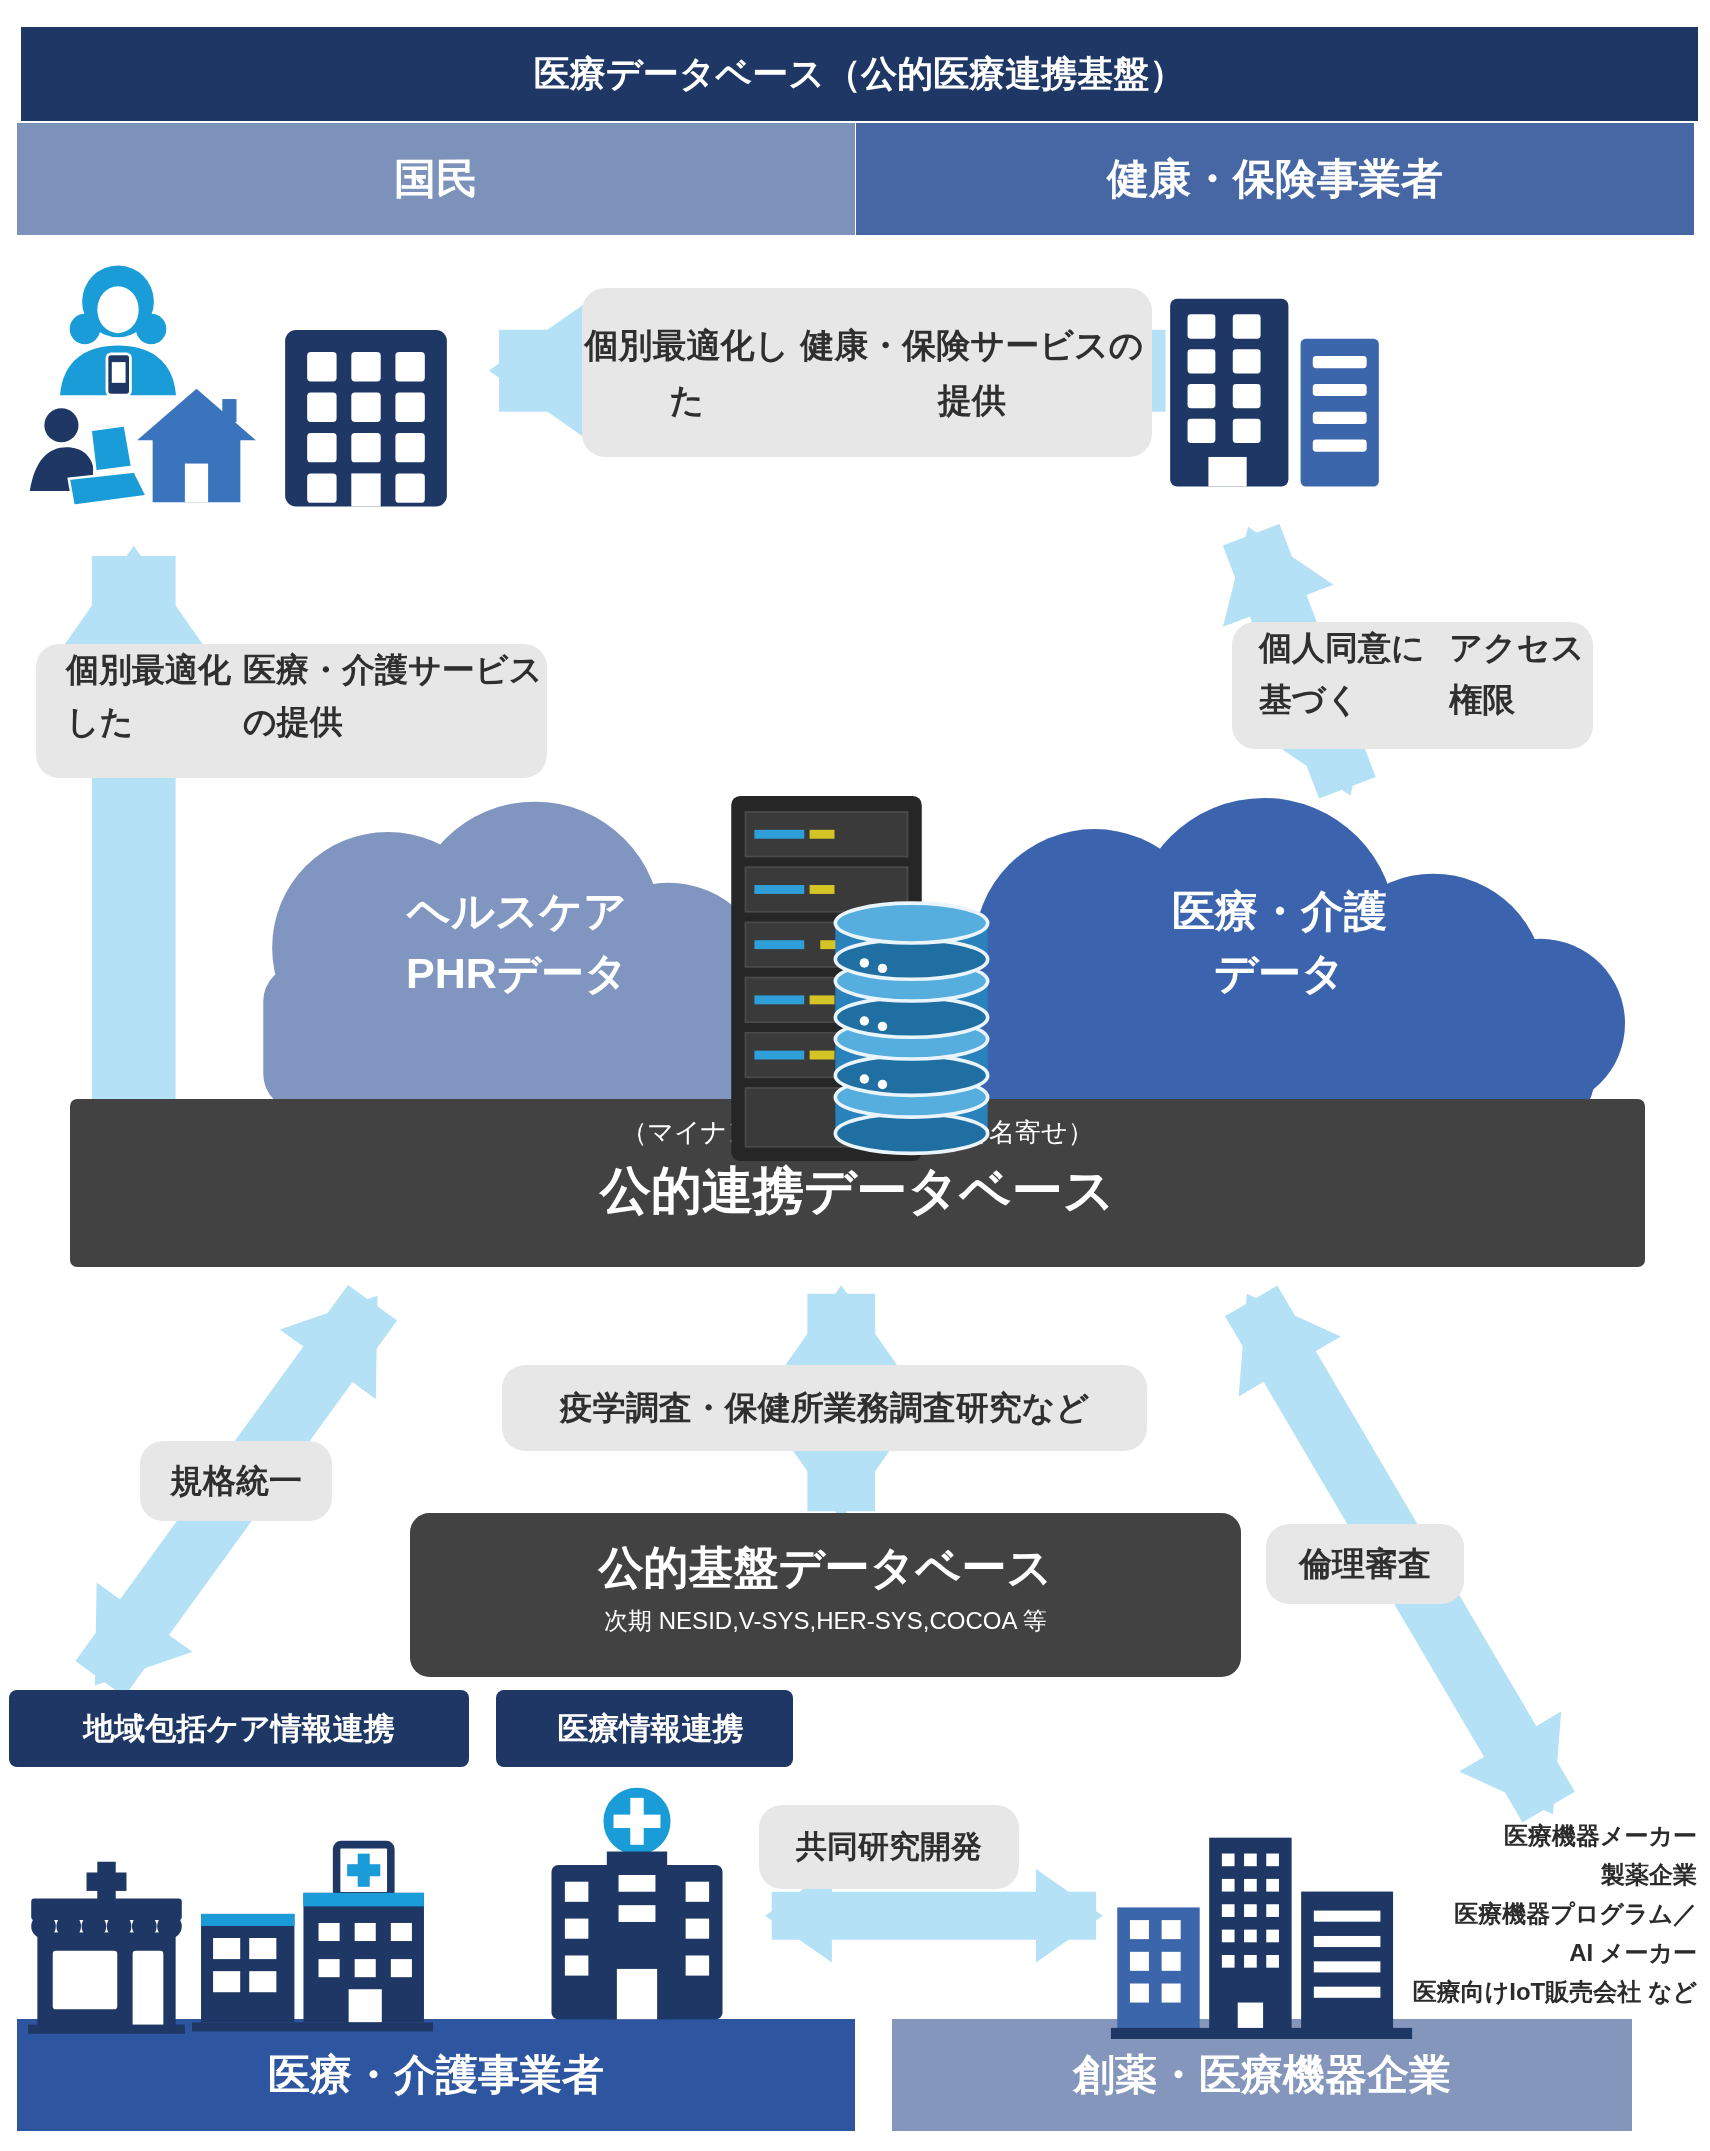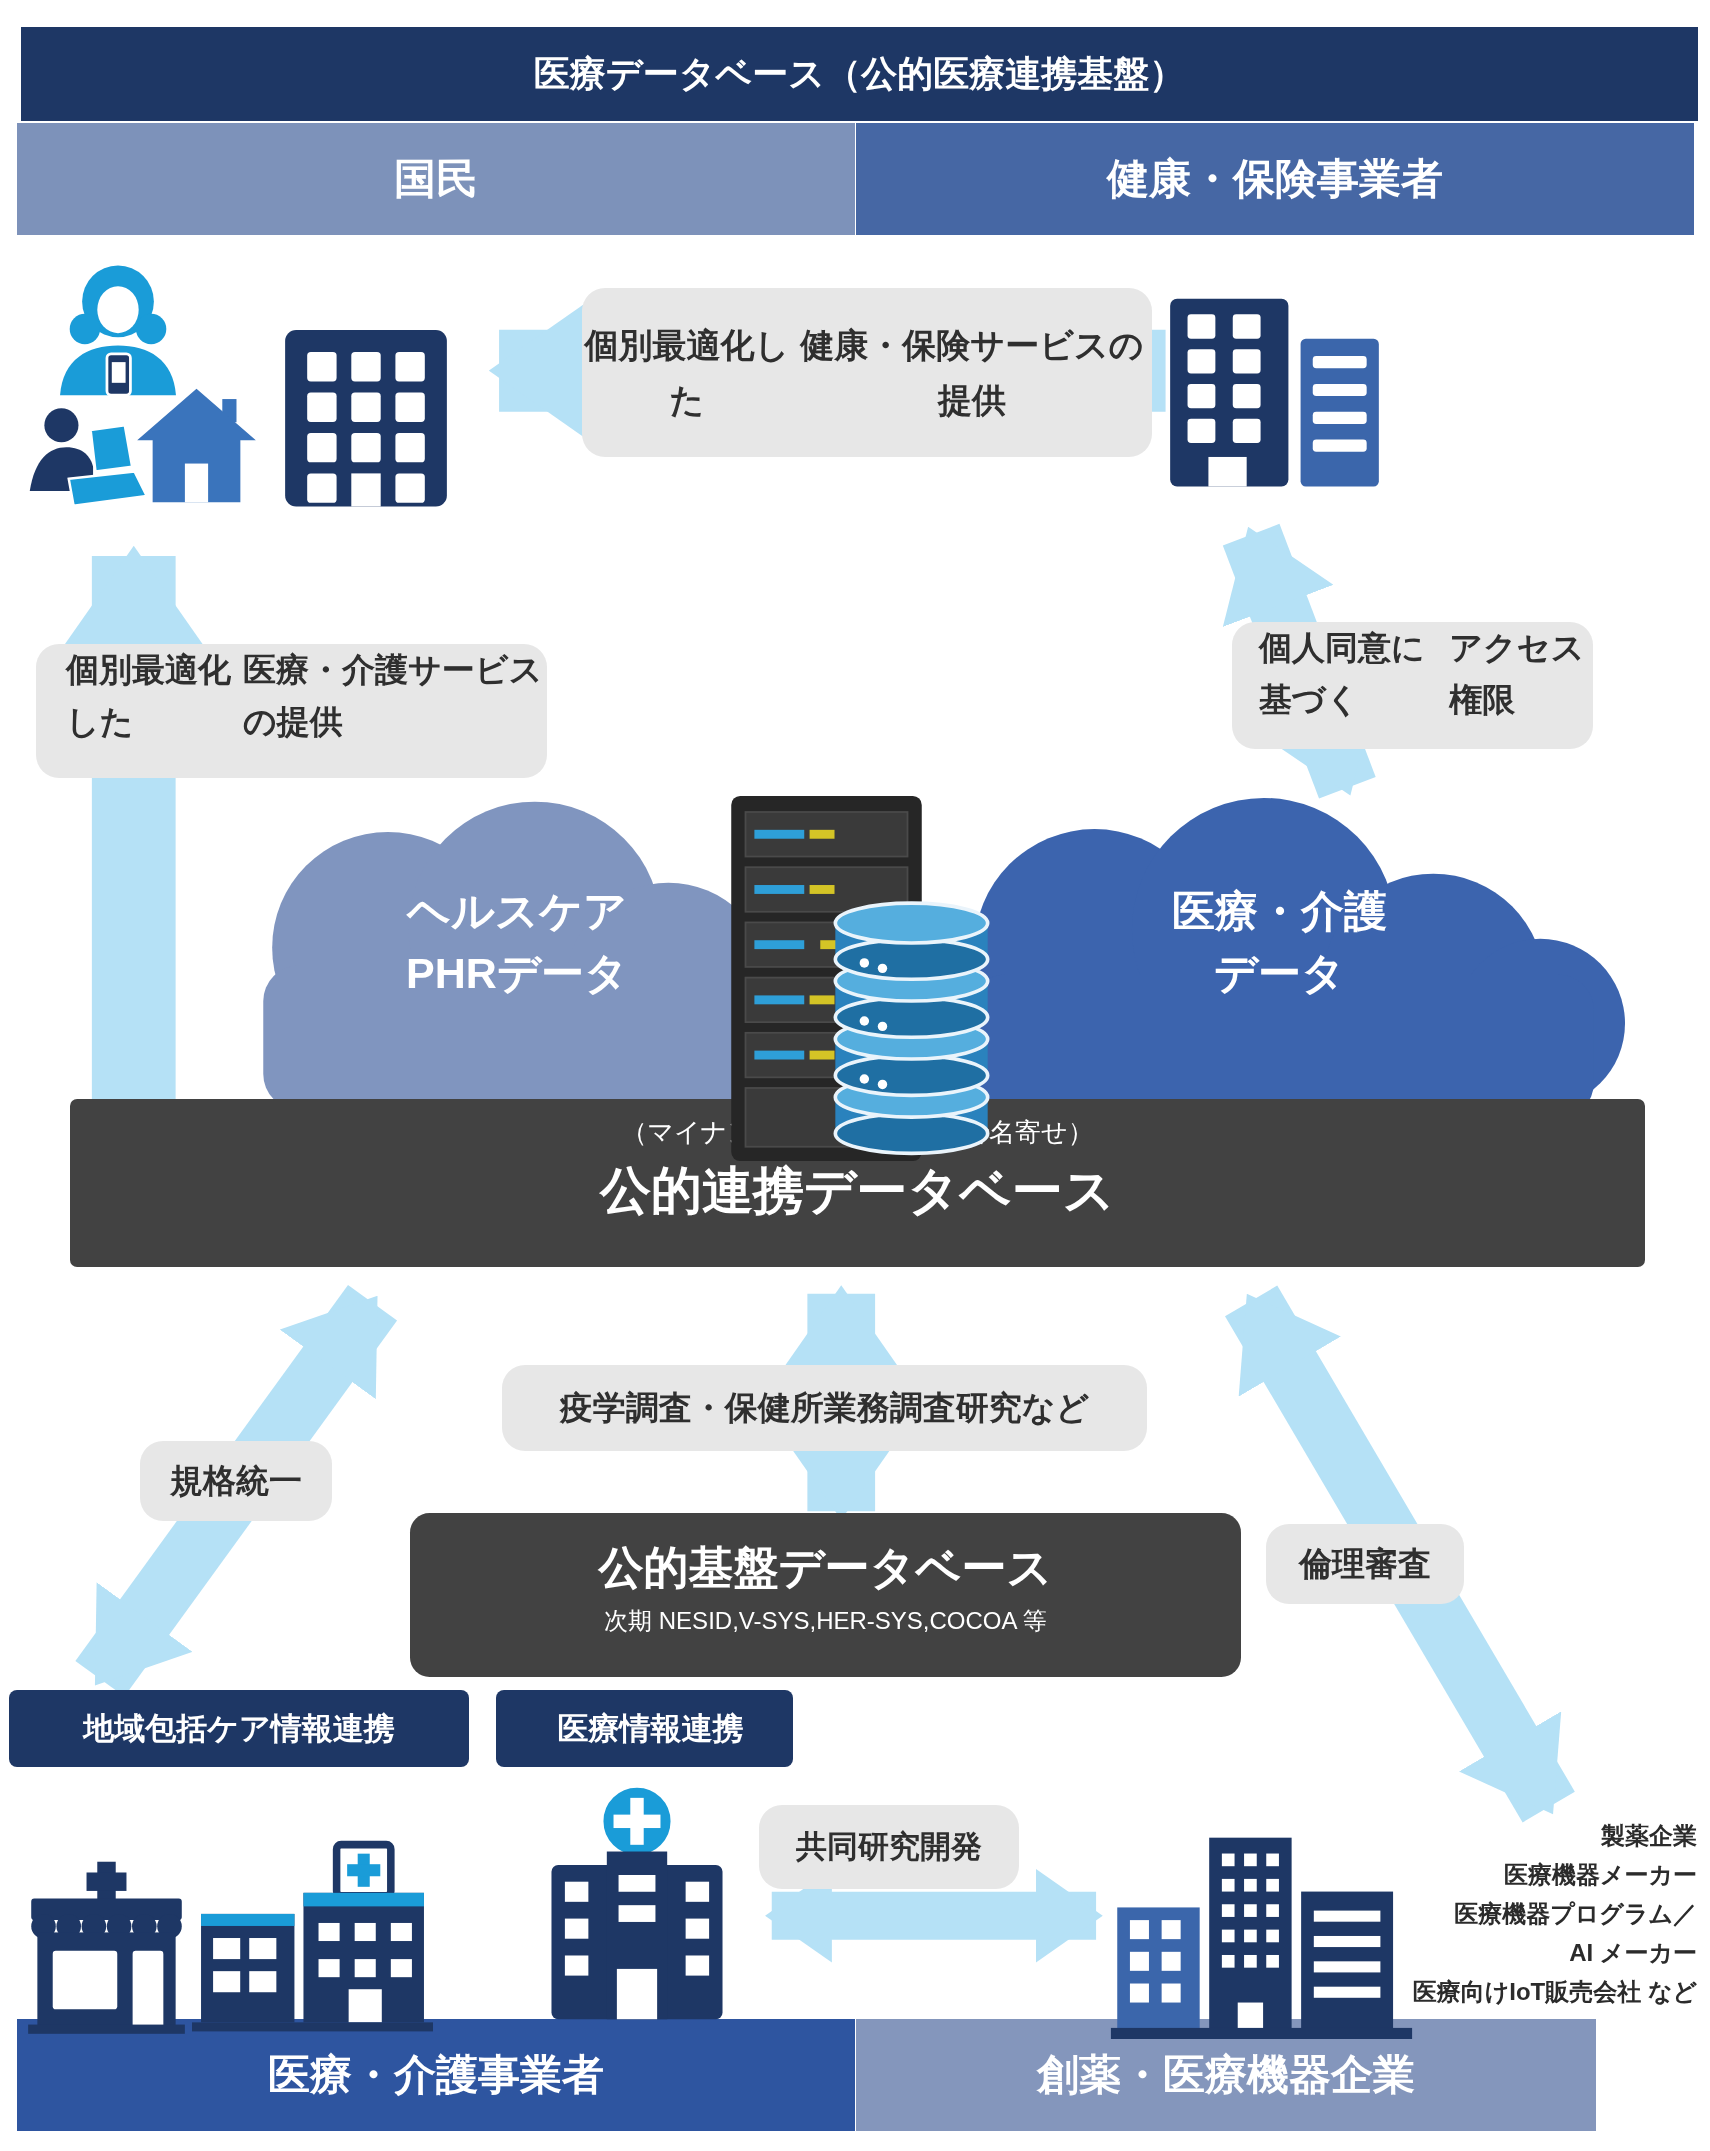--- a/index.html
+++ b/index.html
@@ -7,21 +7,21 @@
   .page{position:relative;width:1711px;height:2151px;background:#fff;overflow:hidden;}
   .abs{position:absolute;}
   svg{display:block;}
 
   
   .band{display:flex;align-items:center;justify-content:center;color:#fff;font-weight:bold;}
   .title-band{left:21px;top:27px;width:1677px;height:94px;background:#1e3765;font-size:36px;z-index:3;}
   .hdr-left{left:17px;top:123px;width:838px;height:112px;background:#7d92ba;font-size:42px;z-index:3;}
   .hdr-right{left:856px;top:123px;width:838px;height:112px;background:#4667a4;font-size:42px;z-index:3;}
   .ftr-left{left:17px;top:2019px;width:838px;height:112px;background:#2e55a0;font-size:42px;z-index:3;}
-  .ftr-right{left:856px;top:2019px;width:740px;height:112px;background:#8496bc;font-size:42px;z-index:3;}
+  .ftr-right{left:892px;top:2019px;width:740px;height:112px;background:#8496bc;font-size:42px;z-index:3;}
 
   
   .arrows{left:0;top:0;z-index:1;}
 
   
   .gbox{background:#e7e7e7;border-radius:23px;color:#2f2f2f;font-weight:bold;z-index:5;
         display:flex;flex-direction:row;justify-content:center;}
   .gbox.center{align-items:center;text-align:center;}
   .box-opt-health{left:582px;top:288px;width:570px;height:169px;font-size:34px;line-height:55px;}
   .box-opt-care{left:36px;top:644px;width:481px;height:134px;font-size:33px;line-height:52px;padding-left:30px;}
@@ -356,22 +356,22 @@
     </g>
     <rect x="120" y="42" width="58" height="88" fill="#1e3765"></rect>
     <rect x="128" y="54" width="42" height="7" fill="#fff"></rect>
     <rect x="128" y="70" width="42" height="7" fill="#fff"></rect>
     <rect x="128" y="86" width="42" height="7" fill="#fff"></rect>
     <rect x="128" y="102" width="42" height="7" fill="#fff"></rect>
     <rect x="0" y="128" width="190" height="7" fill="#1e3765"></rect>
   </svg>
 
   <div class="abs plist plist-bottom">
+    <div>医療機器メーカー</div>
     <div>製薬企業</div>
-    <div>医療機器メーカー</div>
     <div>医療機器プログラム／</div>
     <div>AI メーカー</div>
     <div>医療向けIoT販売会社 など</div>
   </div>
 
   <div class="abs band ftr-left">医療・介護事業者</div>
   <div class="abs band ftr-right">創薬・医療機器企業</div>
 
 </div>
 

